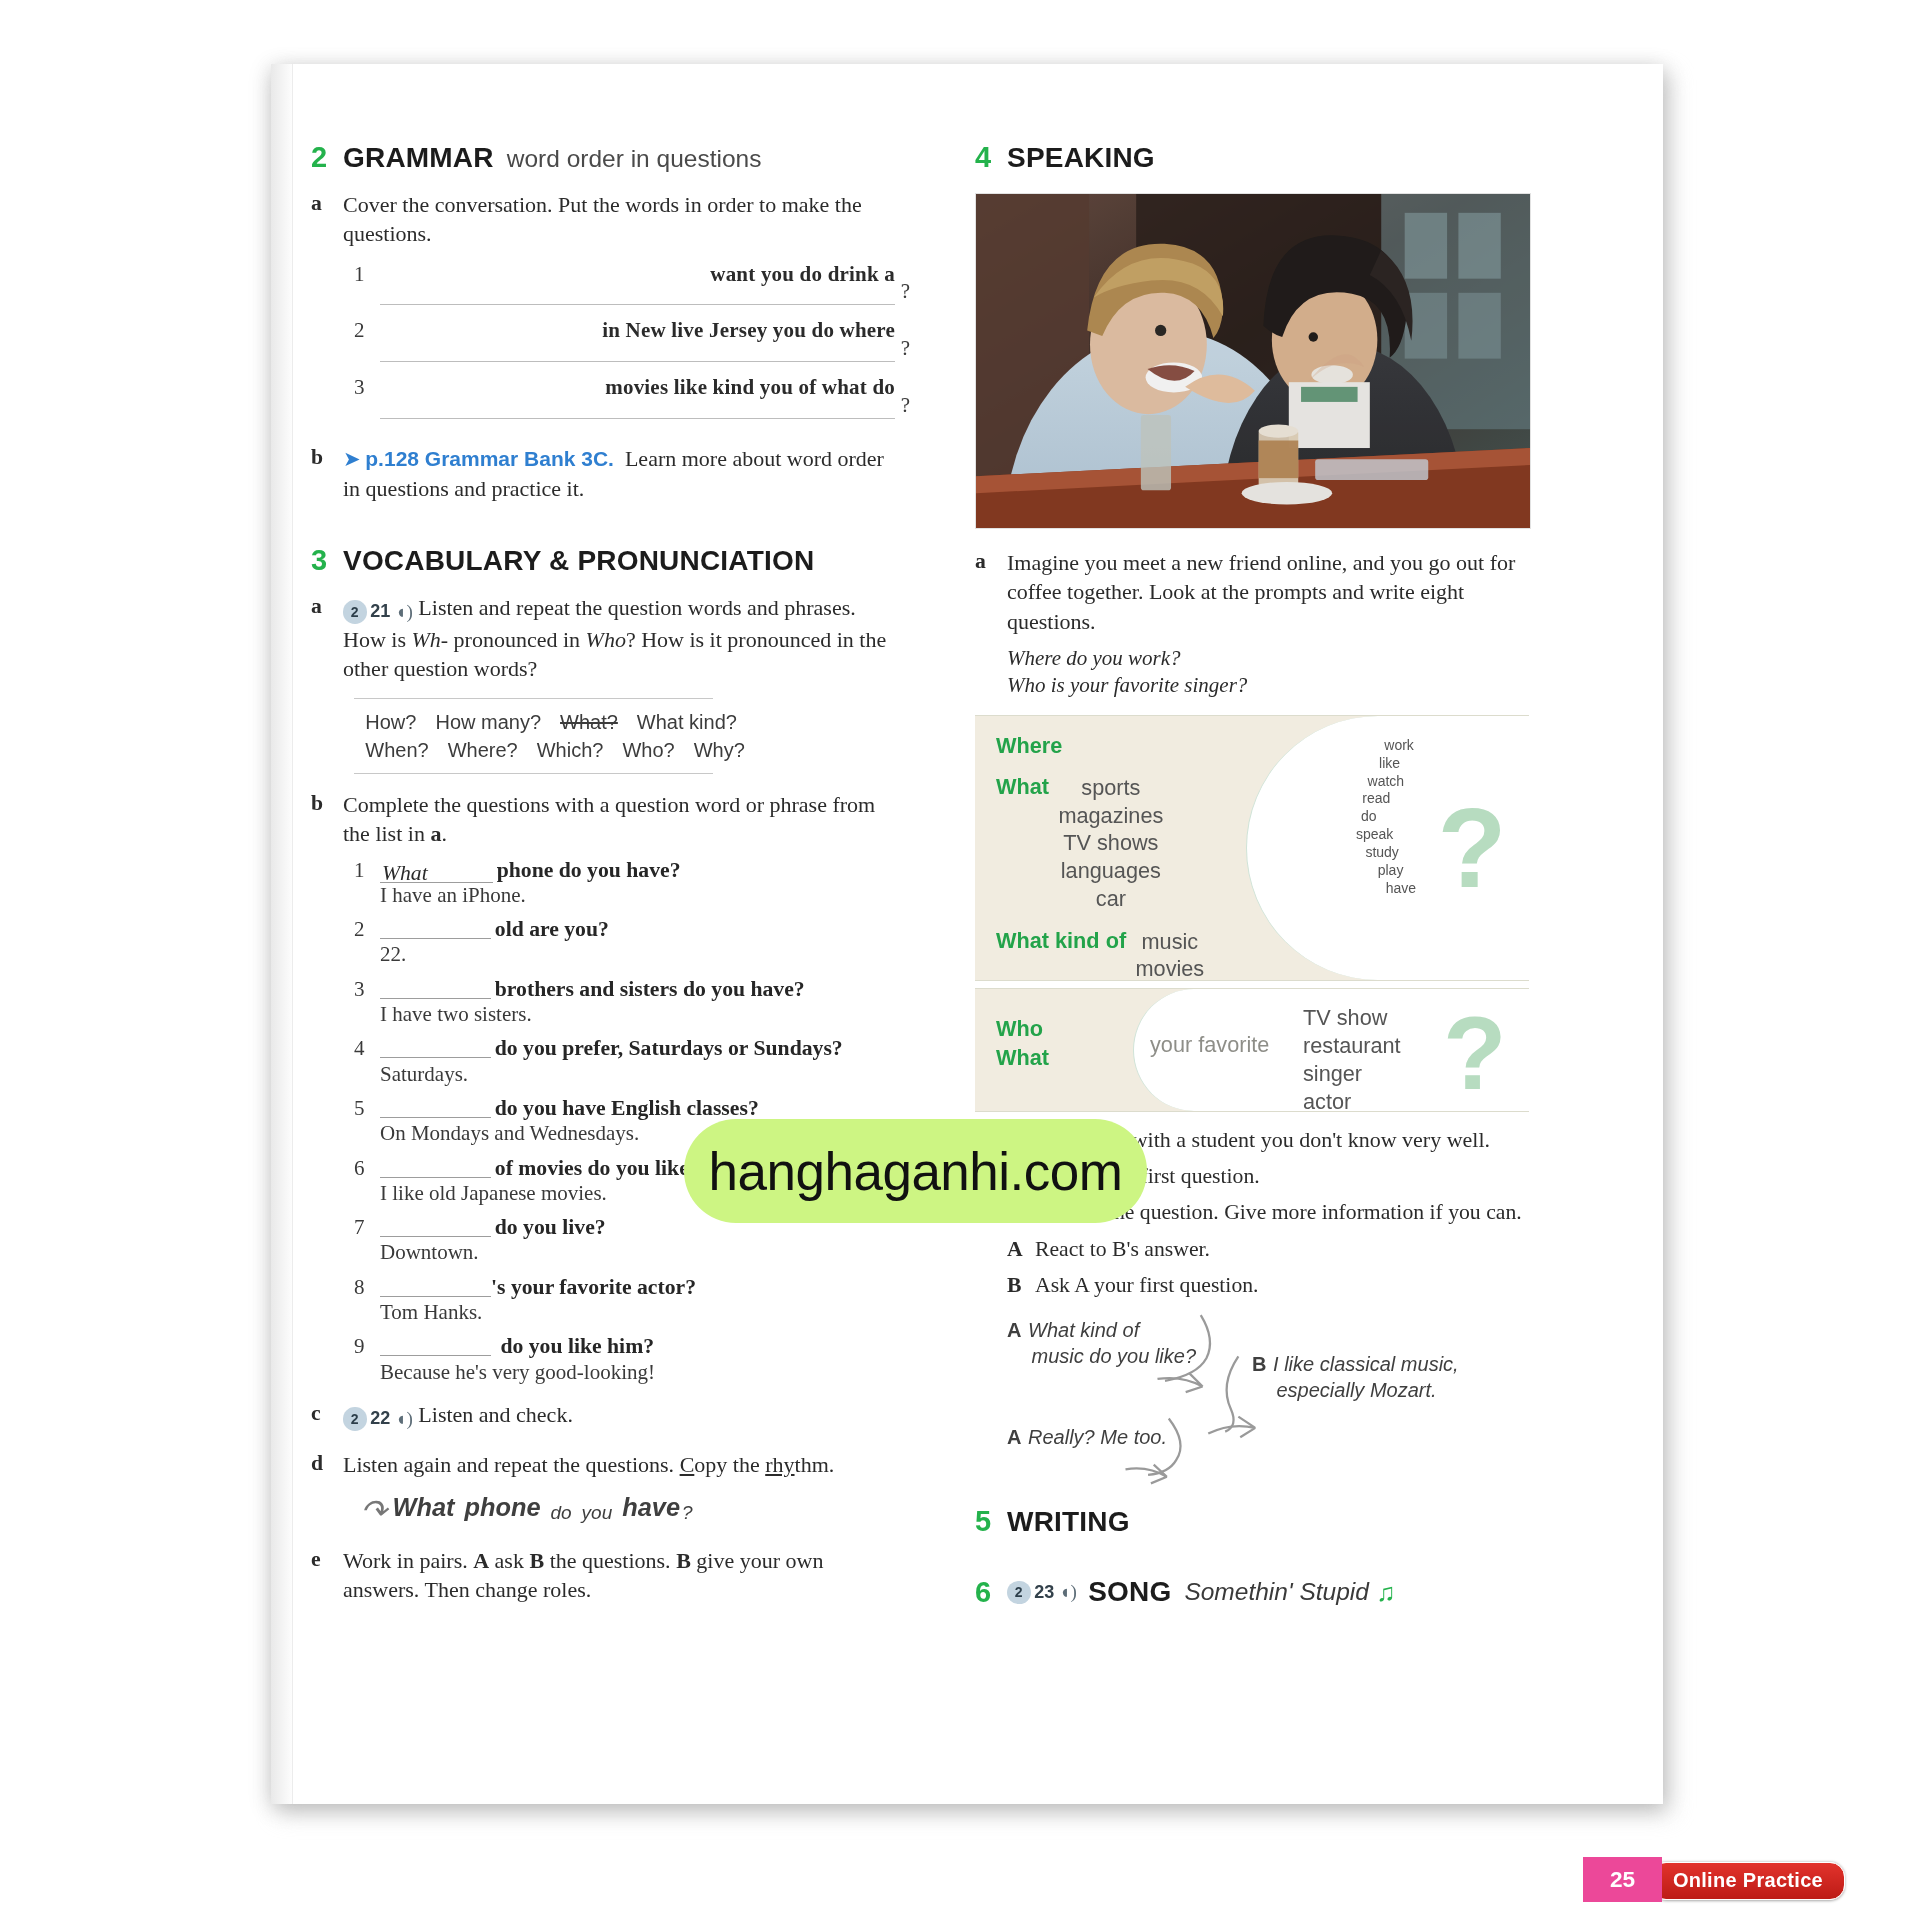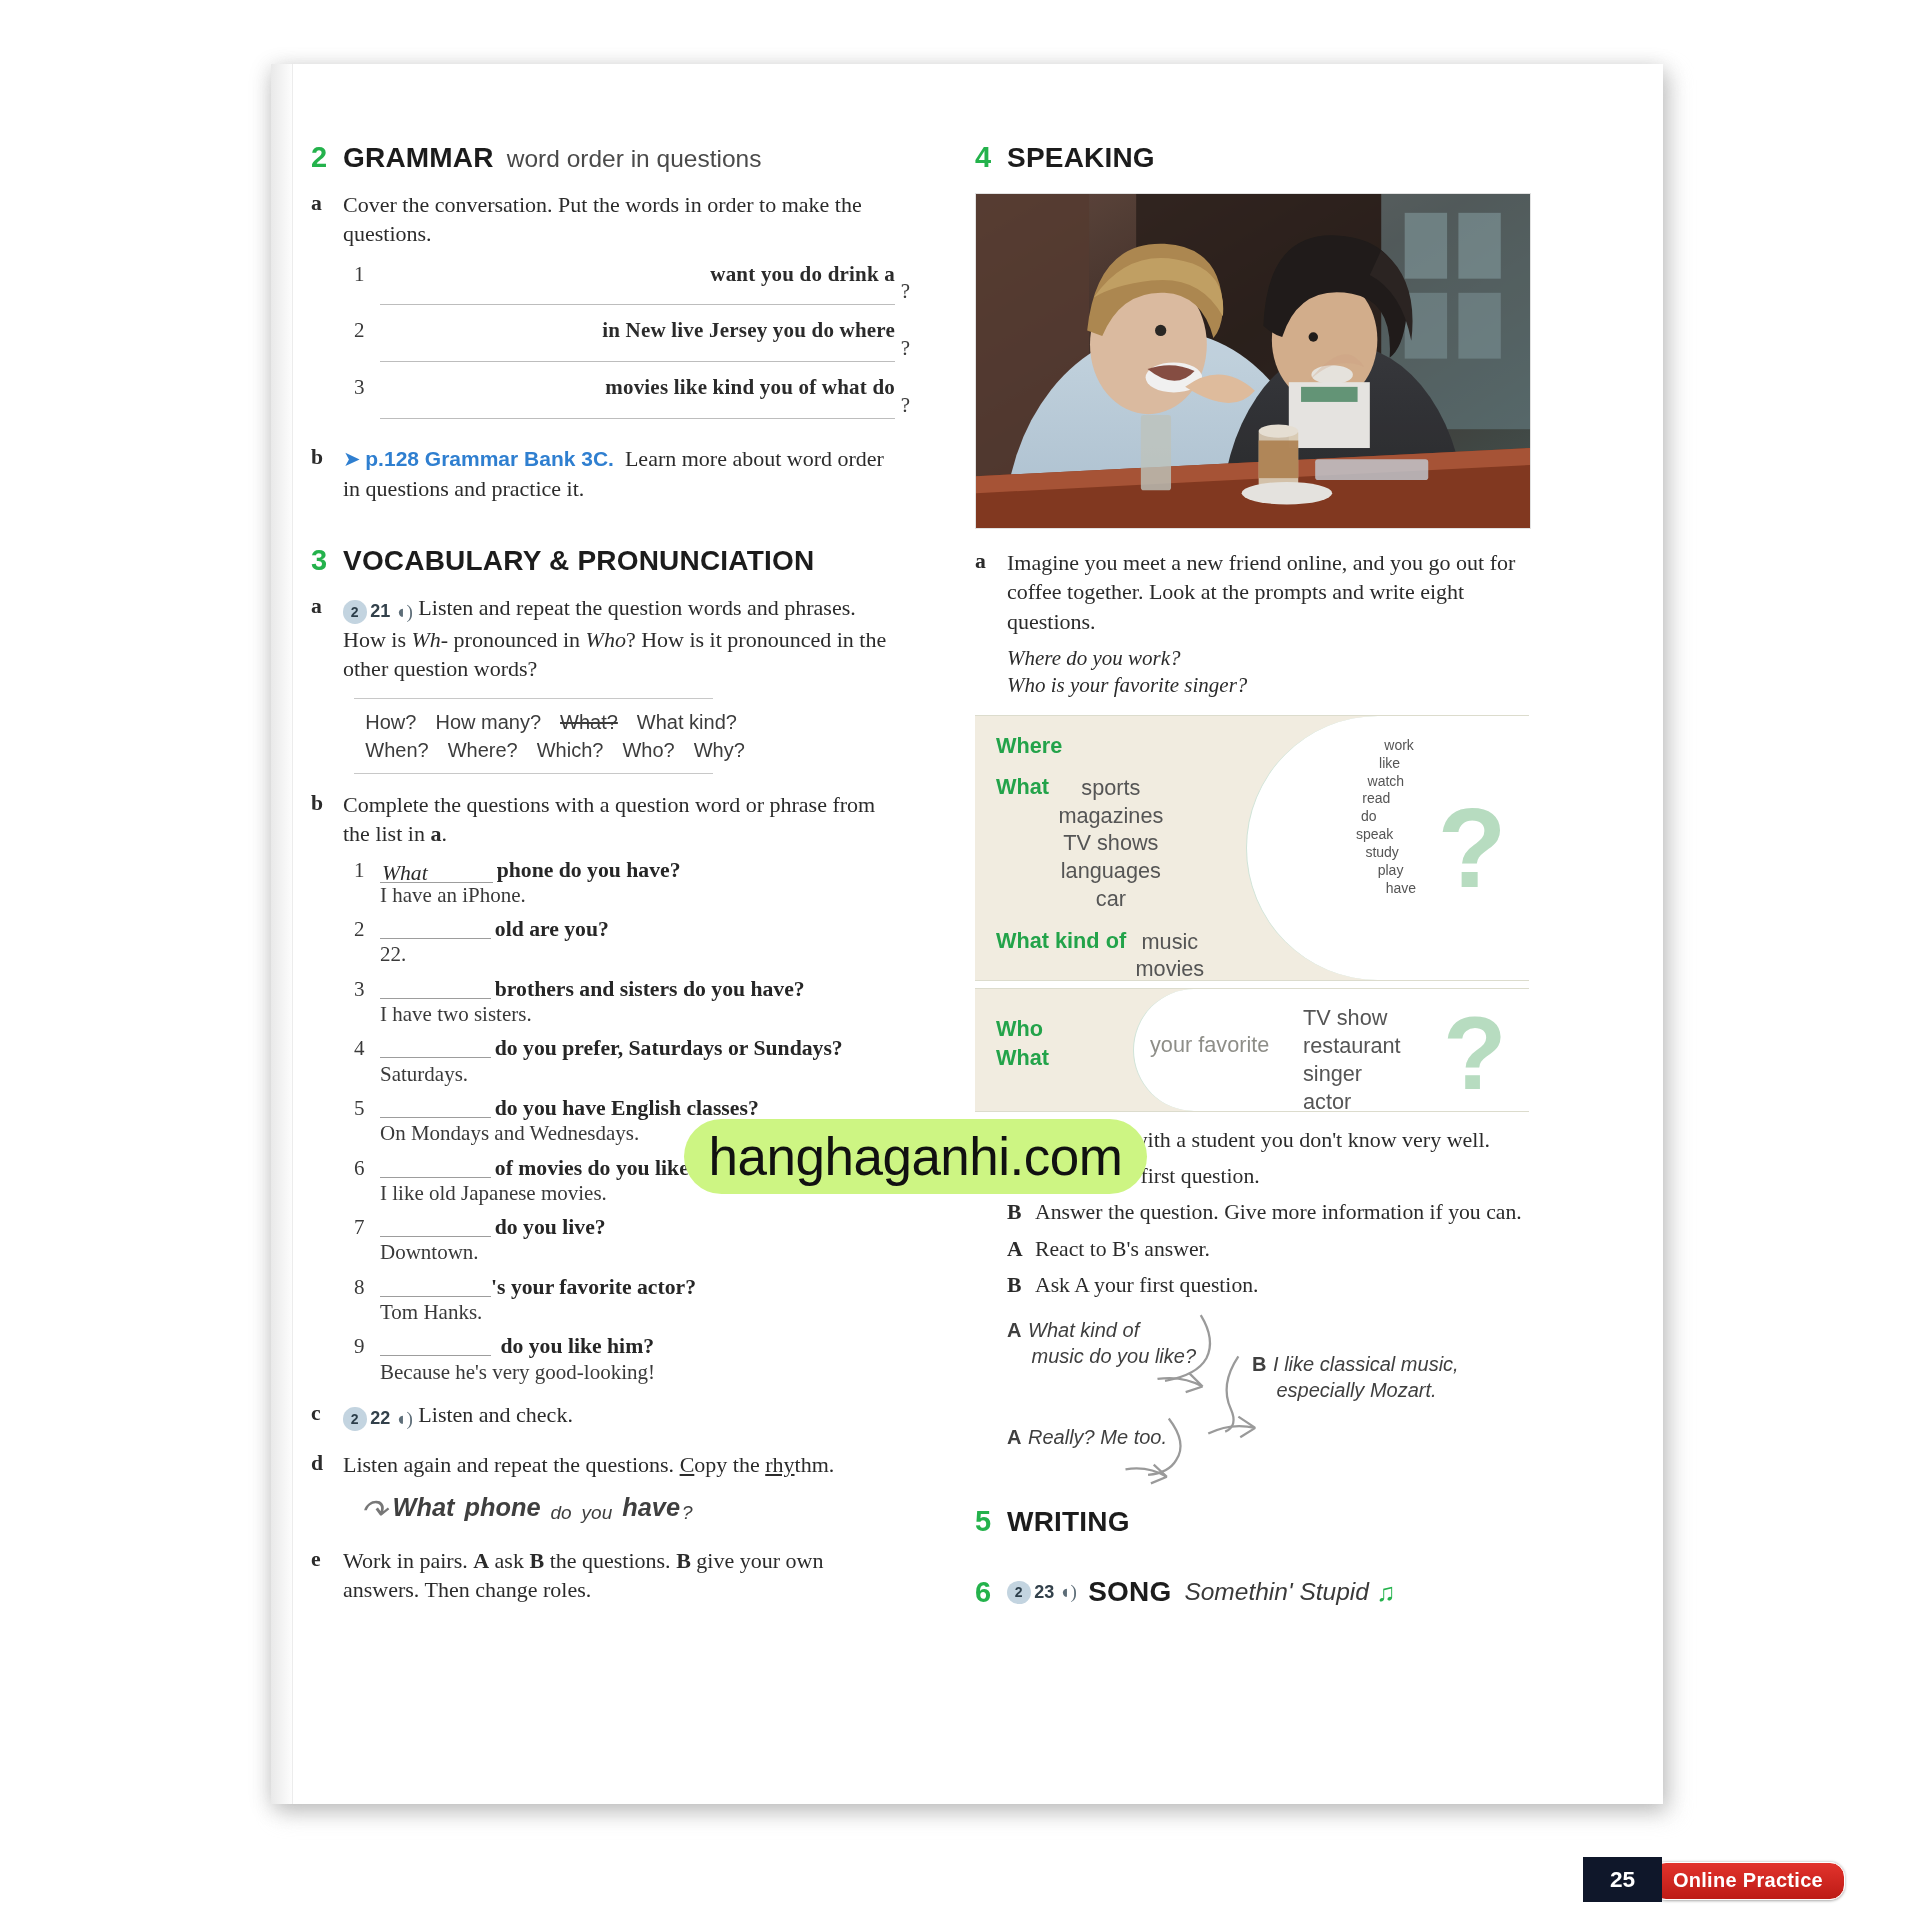--- a/index.html
+++ b/index.html
@@ -183,29 +183,29 @@
   .online{
     position:absolute; right:83px; bottom:28px;
     background:linear-gradient(180deg,#e2332c,#bd1b16);
     color:#fff; font-family:"Liberation Sans",sans-serif; font-weight:bold;
     font-size:20px; padding:6.6px 21px; border-radius:15px;
     border:1.9px solid #ffffff; box-shadow:0 0.9px 2.8px rgba(0,0,0,.35);
     letter-spacing:0.3px;
   }
   .pagenum{
     position:absolute; right:0px; bottom:26px;
-    background:#0f172a; color:#fff;
+    background:#ec4899; color:#fff;
     font-family:"Liberation Sans",sans-serif; font-weight:bold; font-size:22.6px;
     width:79px; height:45px; display:flex; align-items:center; justify-content:center;
   }
 
   
   .watermark{
     position:absolute; left:684px; top:1119px;
-    width:463px; height:75px; border-radius:55px;
+    width:463px; height:104px; border-radius:55px;
     background:#cdf583; display:flex; align-items:center; justify-content:center;
     font-family:"Liberation Sans",sans-serif; font-size:53px; color:#111;
     letter-spacing:-0.5px;
   }
 </style>
 </head>
 <body>
 
 <div class="page-shadow"></div>
 <div class="page"></div>

